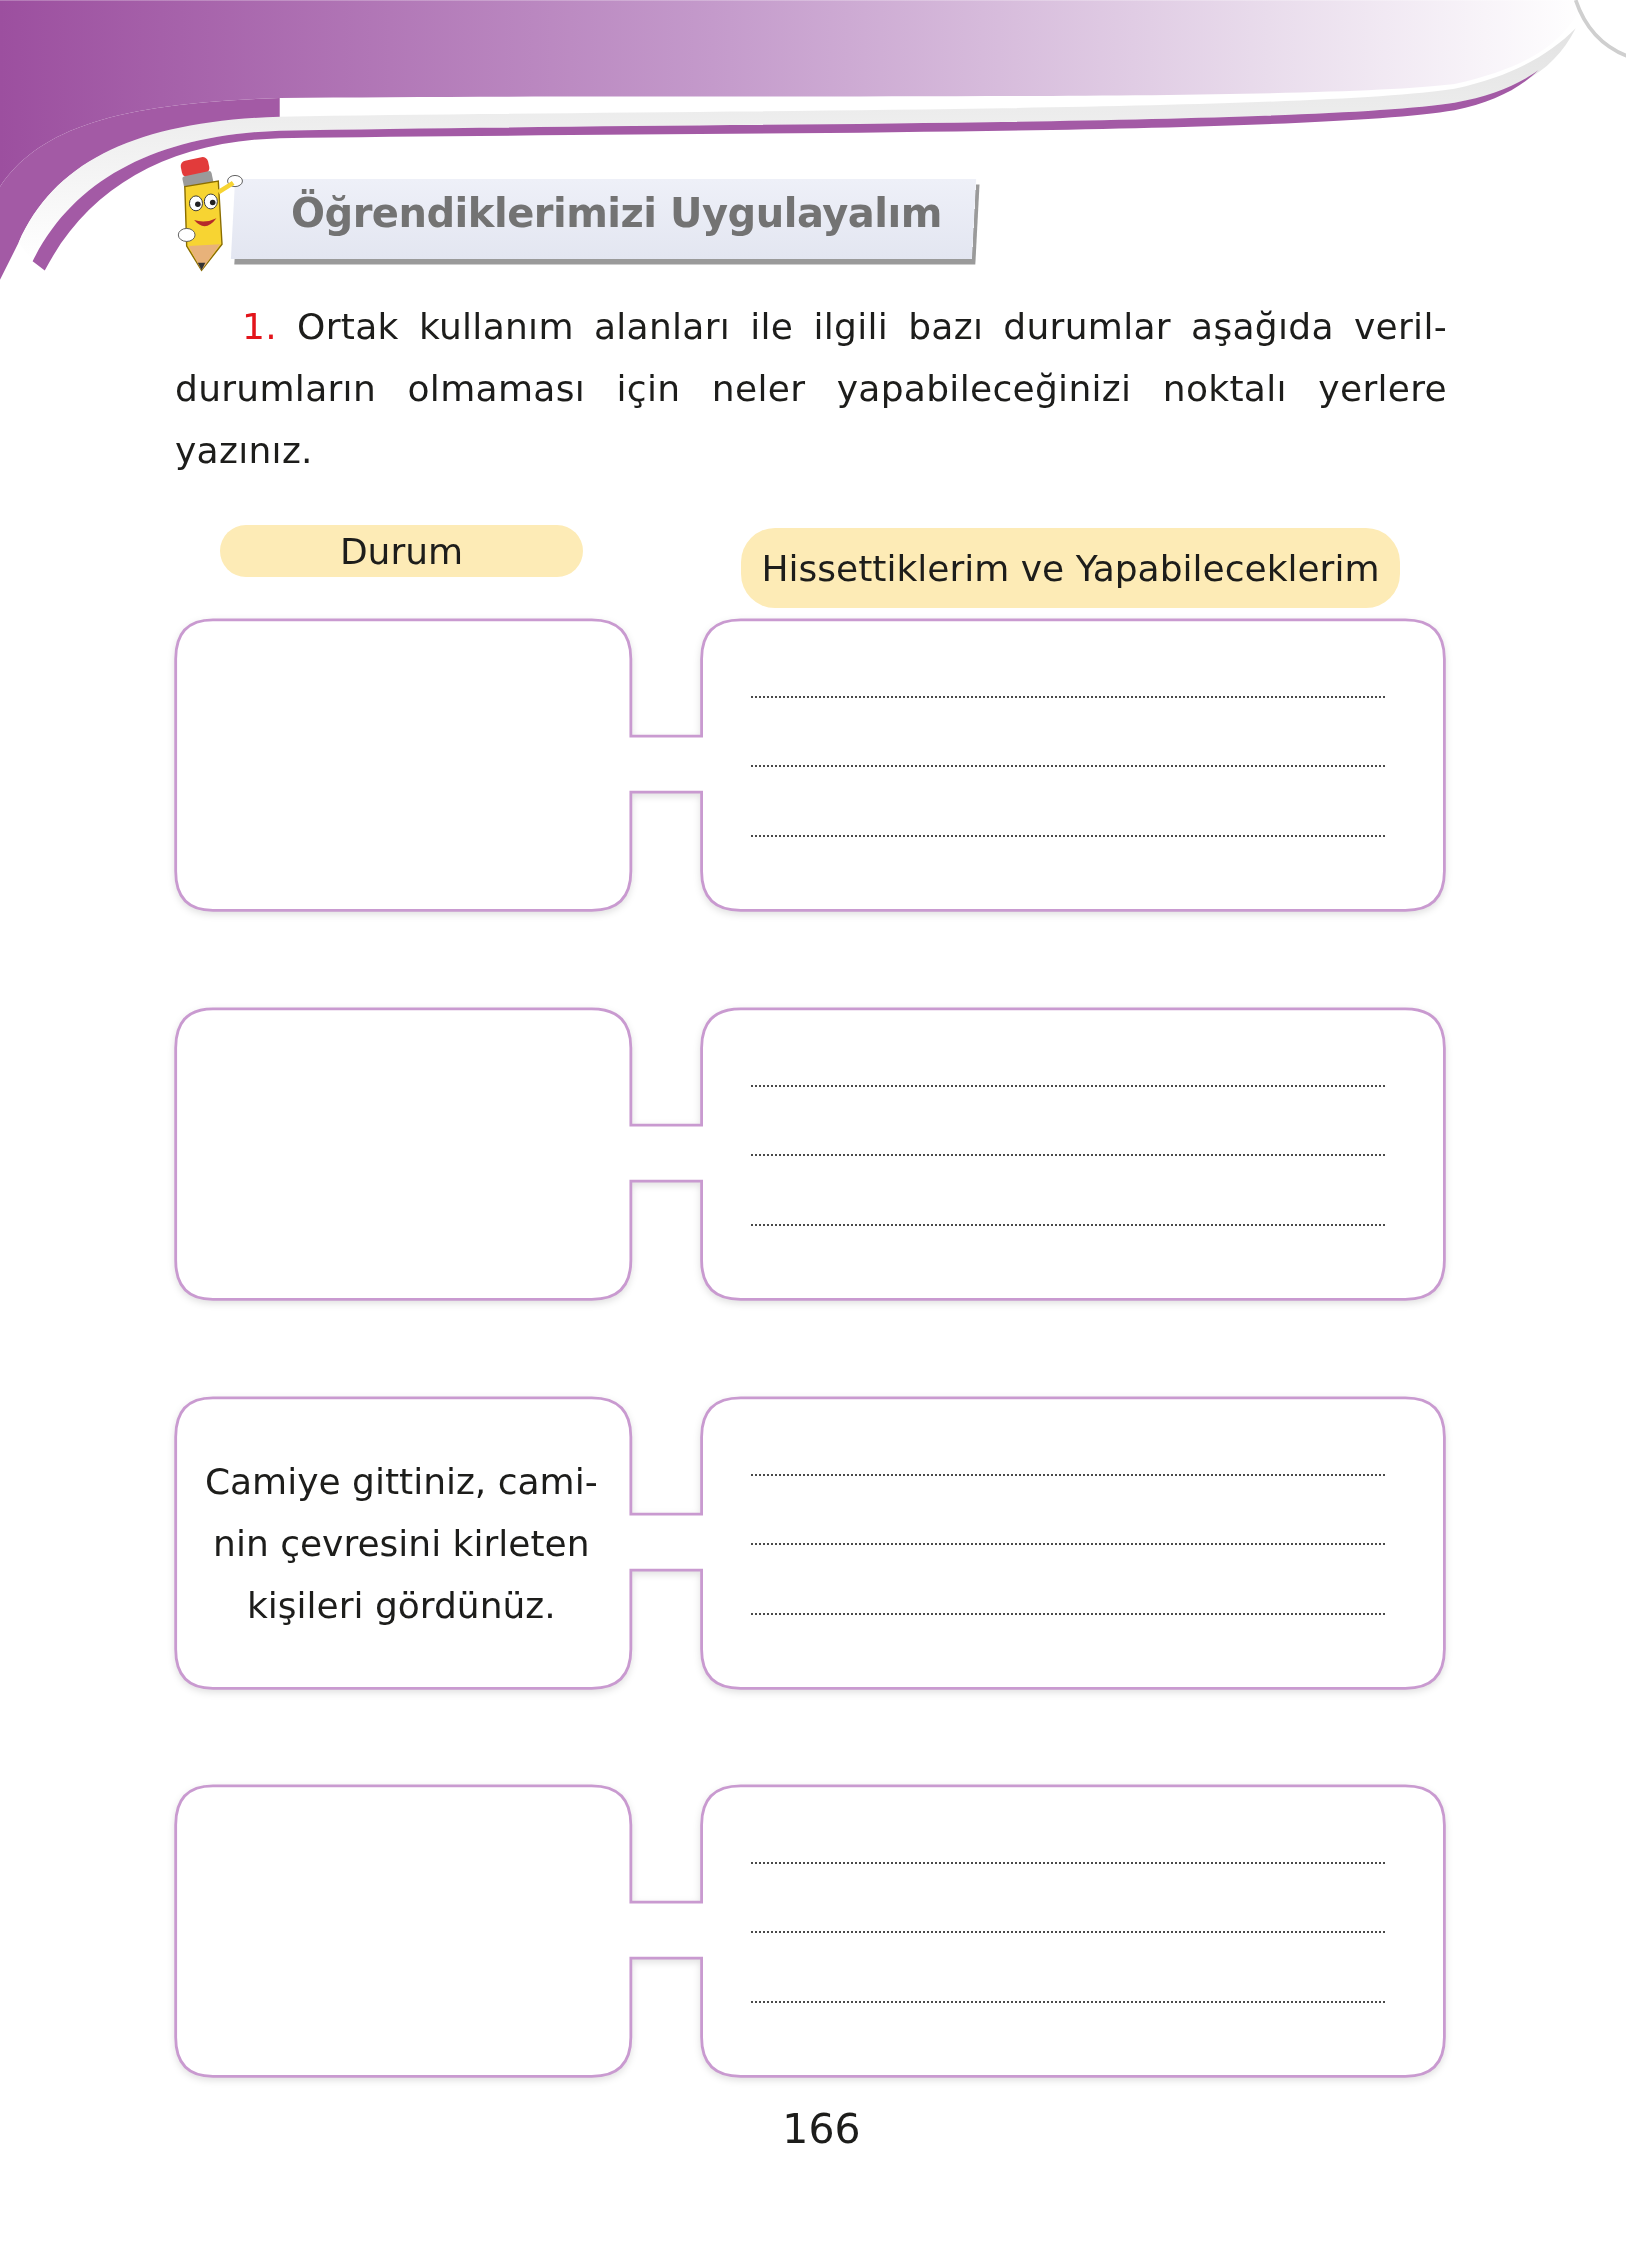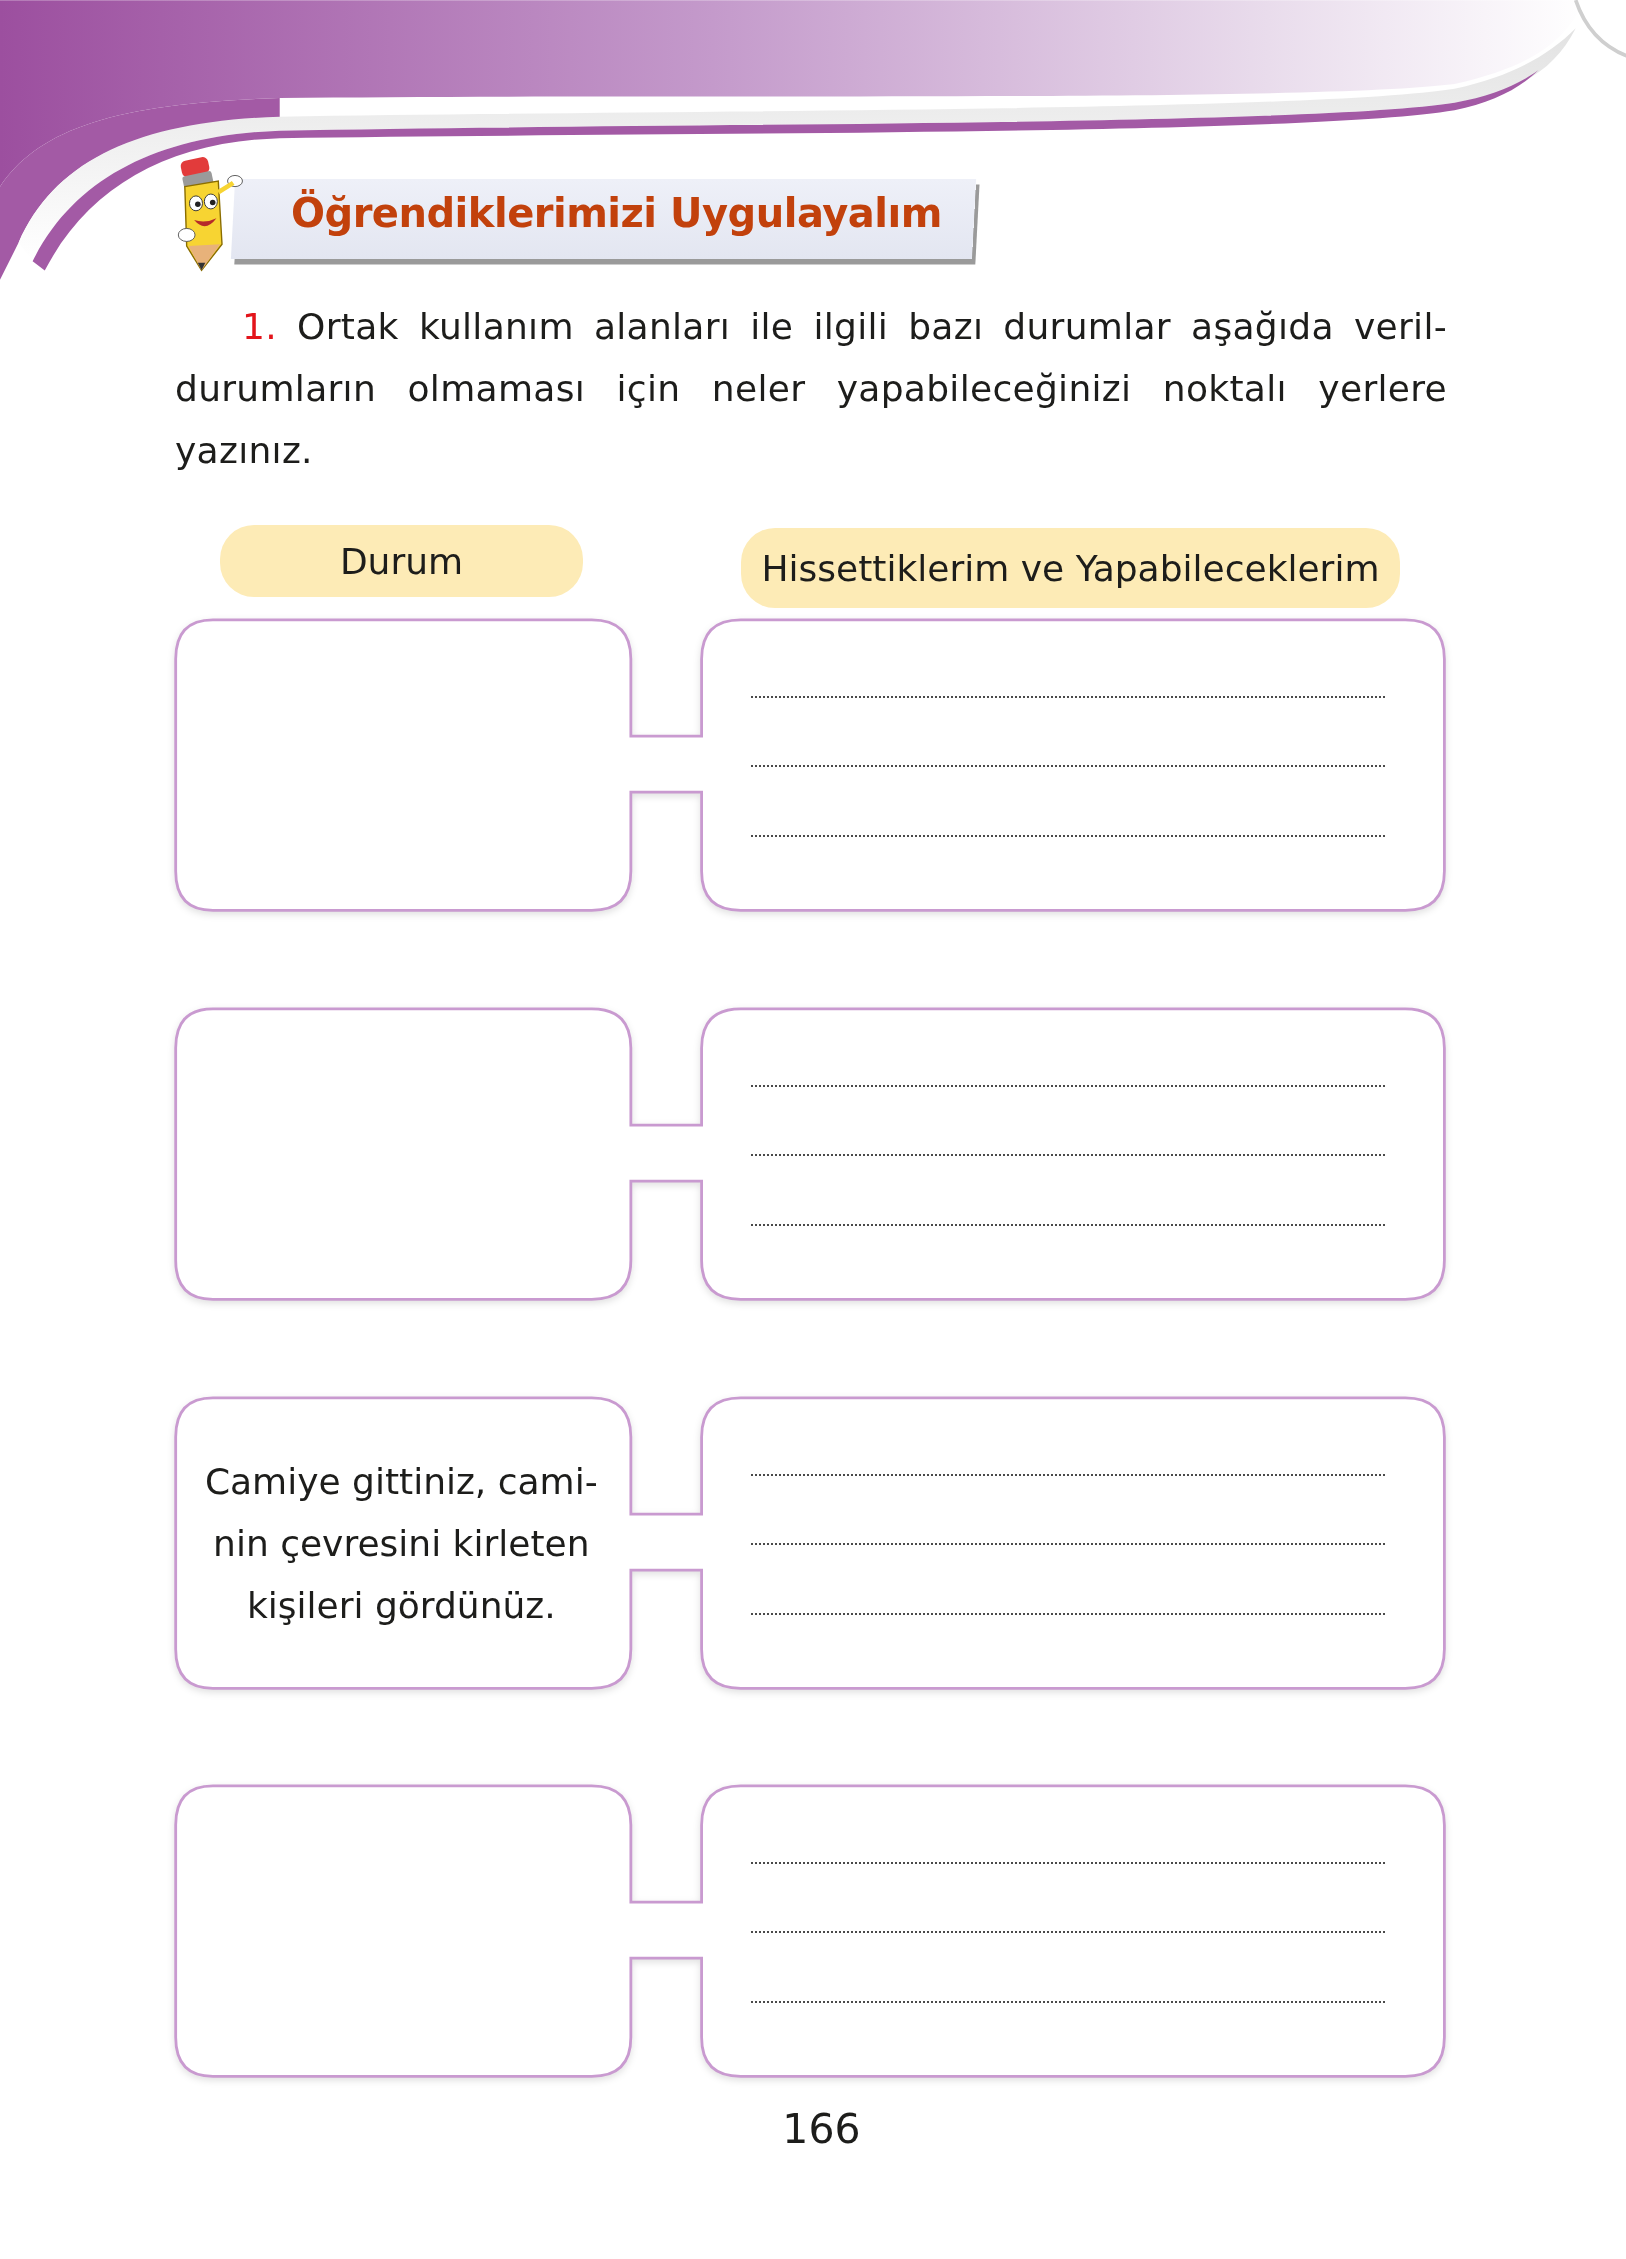--- a/index.html
+++ b/index.html
@@ -17,40 +17,40 @@
   
   #title-banner {
     left: 233px; top: 179px; width: 741px; height: 80px;
     background: linear-gradient(180deg, #eef0f8 0%, #e3e6f1 100%);
     transform: skewX(-3deg);
     box-shadow: 3.7px 5.6px 0 #9a9a9a;
   }
   #title-text {
     left: 291px; top: 190px;
     font-family: "DejaVu Sans", sans-serif; font-weight: bold;
-    font-size: 40px; color: #c2410c; letter-spacing: -0.5px;
+    font-size: 40px; color: #737373; letter-spacing: -0.5px;
     white-space: nowrap;
   }
   #mascot { left: 164px; top: 155px; width: 103px; height: 119px; }
 
   
   #instruction {
     left: 175px; top: 296px; width: 1272px;
     font-size: 36px; line-height: 62px; text-align: justify;
     text-align-last: justify; letter-spacing: 0.3px;
   }
   #instruction .num { color: #e3141b; }
 
   
   .pill {
     background: #fdebb6; border-radius: 34px;
     display: flex; align-items: center; justify-content: center;
     font-size: 36px; color: #1d1d1b; white-space: nowrap;
   }
-  #pill-durum { left: 220px; top: 525px; width: 363px; height: 72px; }
+  #pill-durum { left: 220px; top: 525px; width: 363px; height: 52px; }
   #pill-feel { left: 741px; top: 528px; width: 659px; height: 80px; }
 
   
   .row { left: 173px; width: 1275px; height: 296px; }
   .row svg.frame { position: absolute; left: 0; top: 0; overflow: visible; }
   .situation {
     position: absolute; left: 9.3px; top: 0; width: 438px; height: 296px;
     display: flex; align-items: center; justify-content: center;
     text-align: center; font-size: 36px; line-height: 62px;
     white-space: pre-line;

